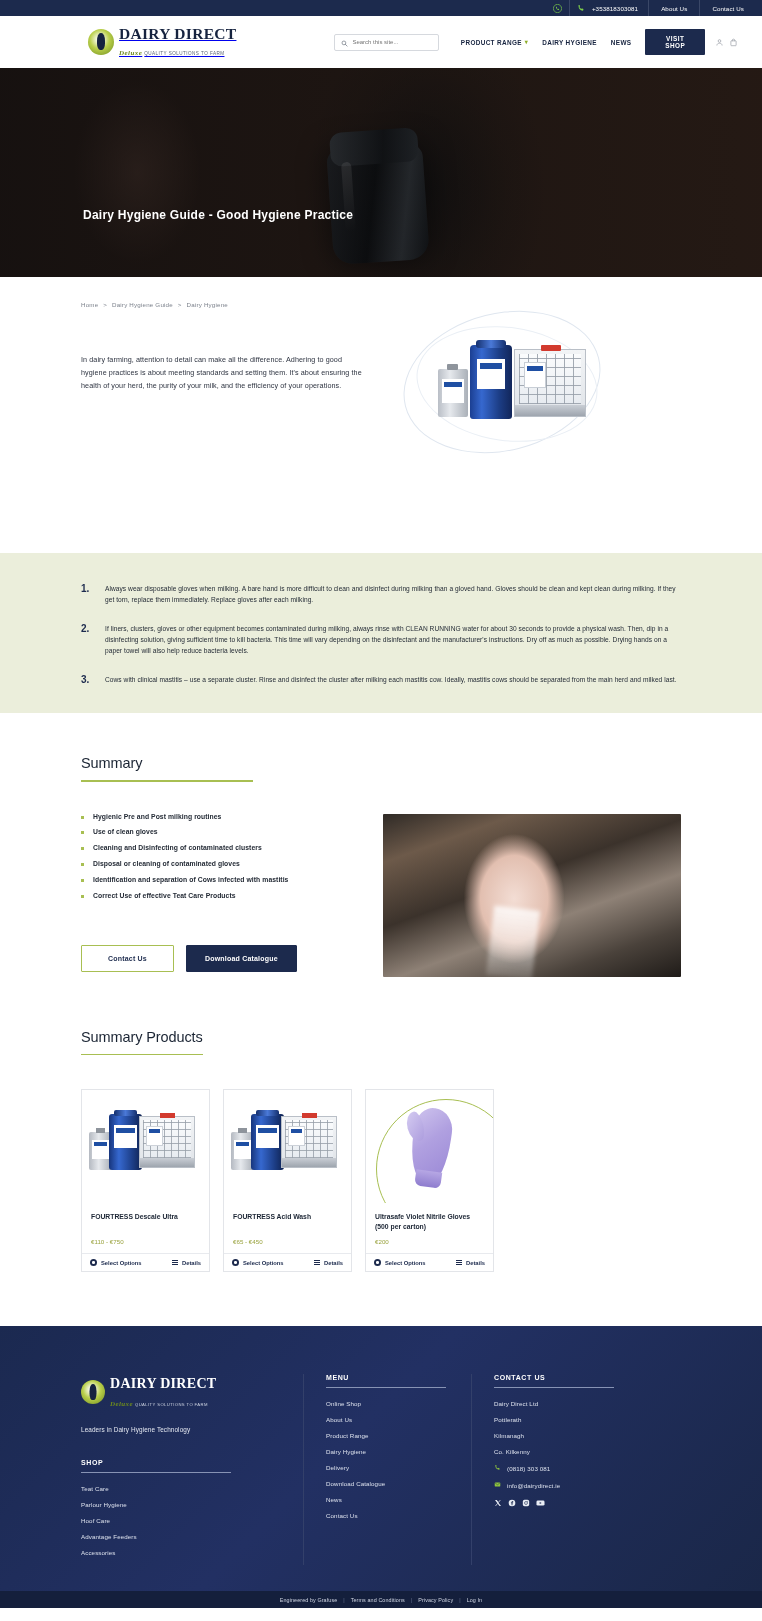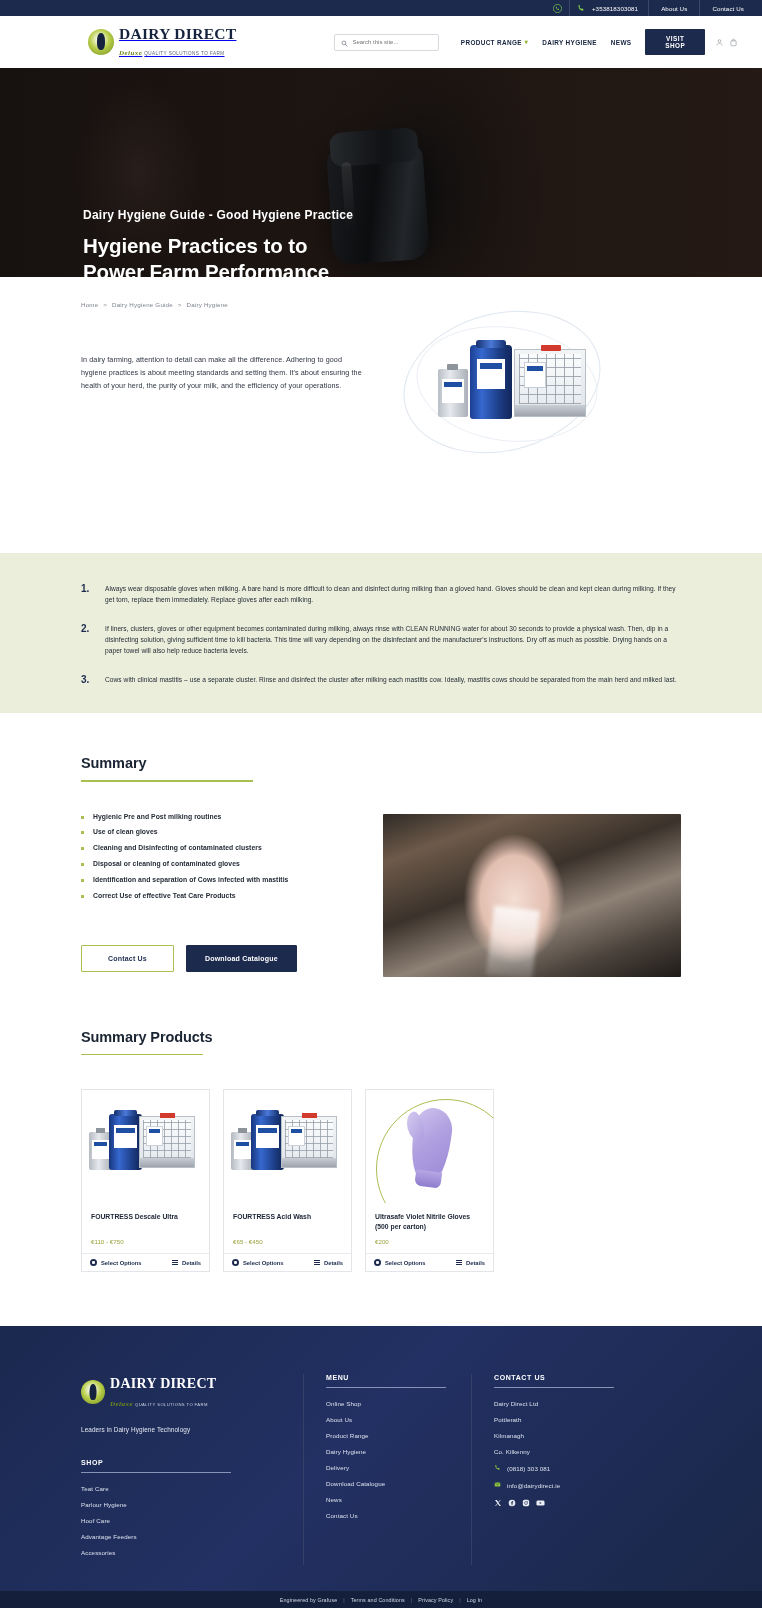--- a/index.html
+++ b/index.html
@@ -208,21 +208,21 @@
   .num {
     font-size: 10px; font-weight: 700; color: #1c2a4d; flex: none;
     width: 14px; text-align: left; line-height: 1.1;
   }
   .numtext {
     font-size: 6.6px; line-height: 1.72; color: #242b36; letter-spacing: .05px;
   }
 
   
   .summary { padding: 42px 0 0 0; }
-  .sec-title { font-size: 14.5px; font-weight: 700; color: #1a2433; letter-spacing: -.1px; }
+  .sec-title { font-size: 14.5px; font-weight: 400; color: #1a2433; letter-spacing: -.1px; }
   .sec-rule { width: 172px; height: 1.6px; background: #a8bf52; margin-top: 9px; }
   .sum-grid { display: flex; gap: 40px; margin-top: 32px; }
   .sum-left { width: 262px; }
   .sum-list { list-style: none; }
   .sum-list li {
     font-size: 6.8px; font-weight: 700; color: #242b36; line-height: 1.0;
     margin-bottom: 9px; padding-left: 12px; position: relative; letter-spacing: .06px;
   }
   .sum-list li:before {
     content: ""; position: absolute; left: 0; top: 2px;
@@ -442,24 +442,20 @@
       </a>
     </div>
   </div>
 
   <div class="hero">
     <div class="hero-photo"></div>
     <div class="hero-cluster"></div>
     <div class="hero-shade"></div>
     <div class="hero-copy">
       <div class="hero-eyebrow">Dairy Hygiene Guide - Good Hygiene Practice</div>
-      <div class="hero-title">
-        <span>Hygiene Practices to to</span><br>
-        <span>Power Farm Performance</span>
-      </div>
     </div>
   </div>
 
   <div class="intro">
     <div class="container">
       <div class="breadcrumb">
         <a href="#">Home</a>
         <span class="sep">&gt;</span>
         <a href="#">Dairy Hygiene Guide</a>
         <span class="sep">&gt;</span>

